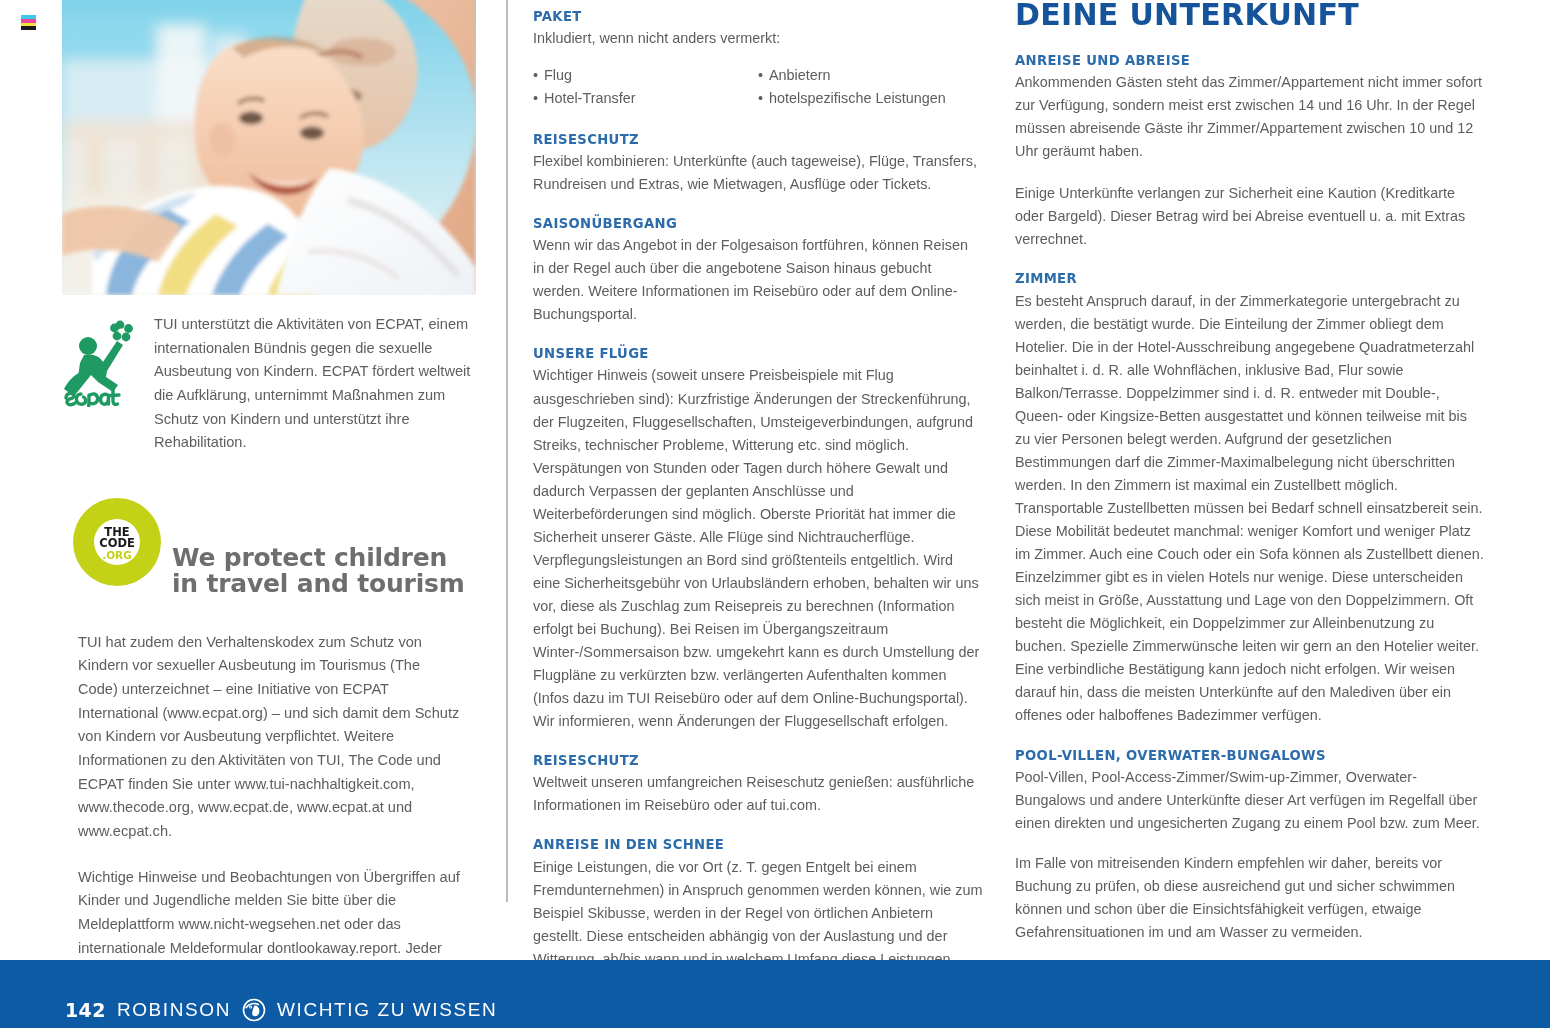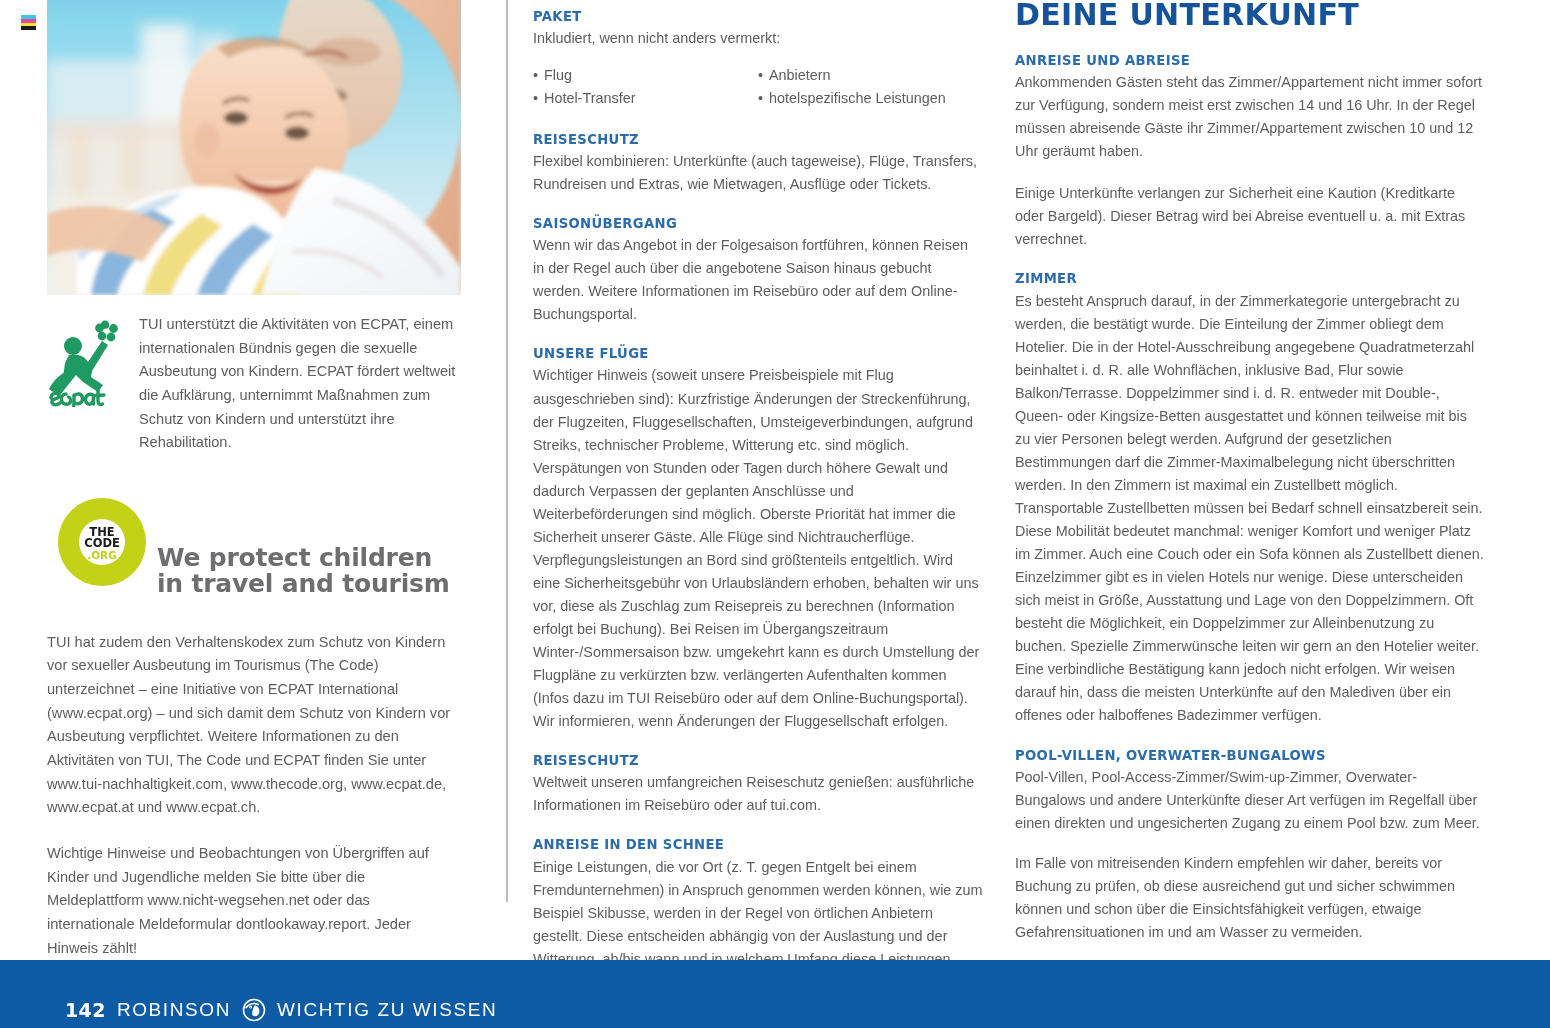--- a/index.html
+++ b/index.html
@@ -33,21 +33,21 @@
   .reg-k { background: #1a1a1a; }
 
   
   .page {
     position: absolute;
     inset: 0;
   }
 
   .col-left {
     position: absolute;
-    left: 47px;
+    left: 62px;
     top: 0px;
     width: 414px;
   }
   .col-mid {
     position: absolute;
     left: 533px;
     top: 0px;
     width: 450px;
   }
   .col-right {
@@ -112,21 +112,21 @@
     line-height: 1.04;
     color: #6e6e70;
     letter-spacing: -0.2px;
   }
 
   
   .body-para {
     font-size: 14.6px;
     line-height: 1.62;
     color: #5d5d60;
-    margin: 0;
+    margin: 16px;
   }
   .left-paras { margin-top: 34px; }
   .left-paras .body-para + .body-para { margin-top: 22px; }
 
   
   .page-title {
     font-family: "DejaVu Sans", sans-serif;
     font-weight: bold;
     font-size: 30px;
     letter-spacing: 0.3px;

